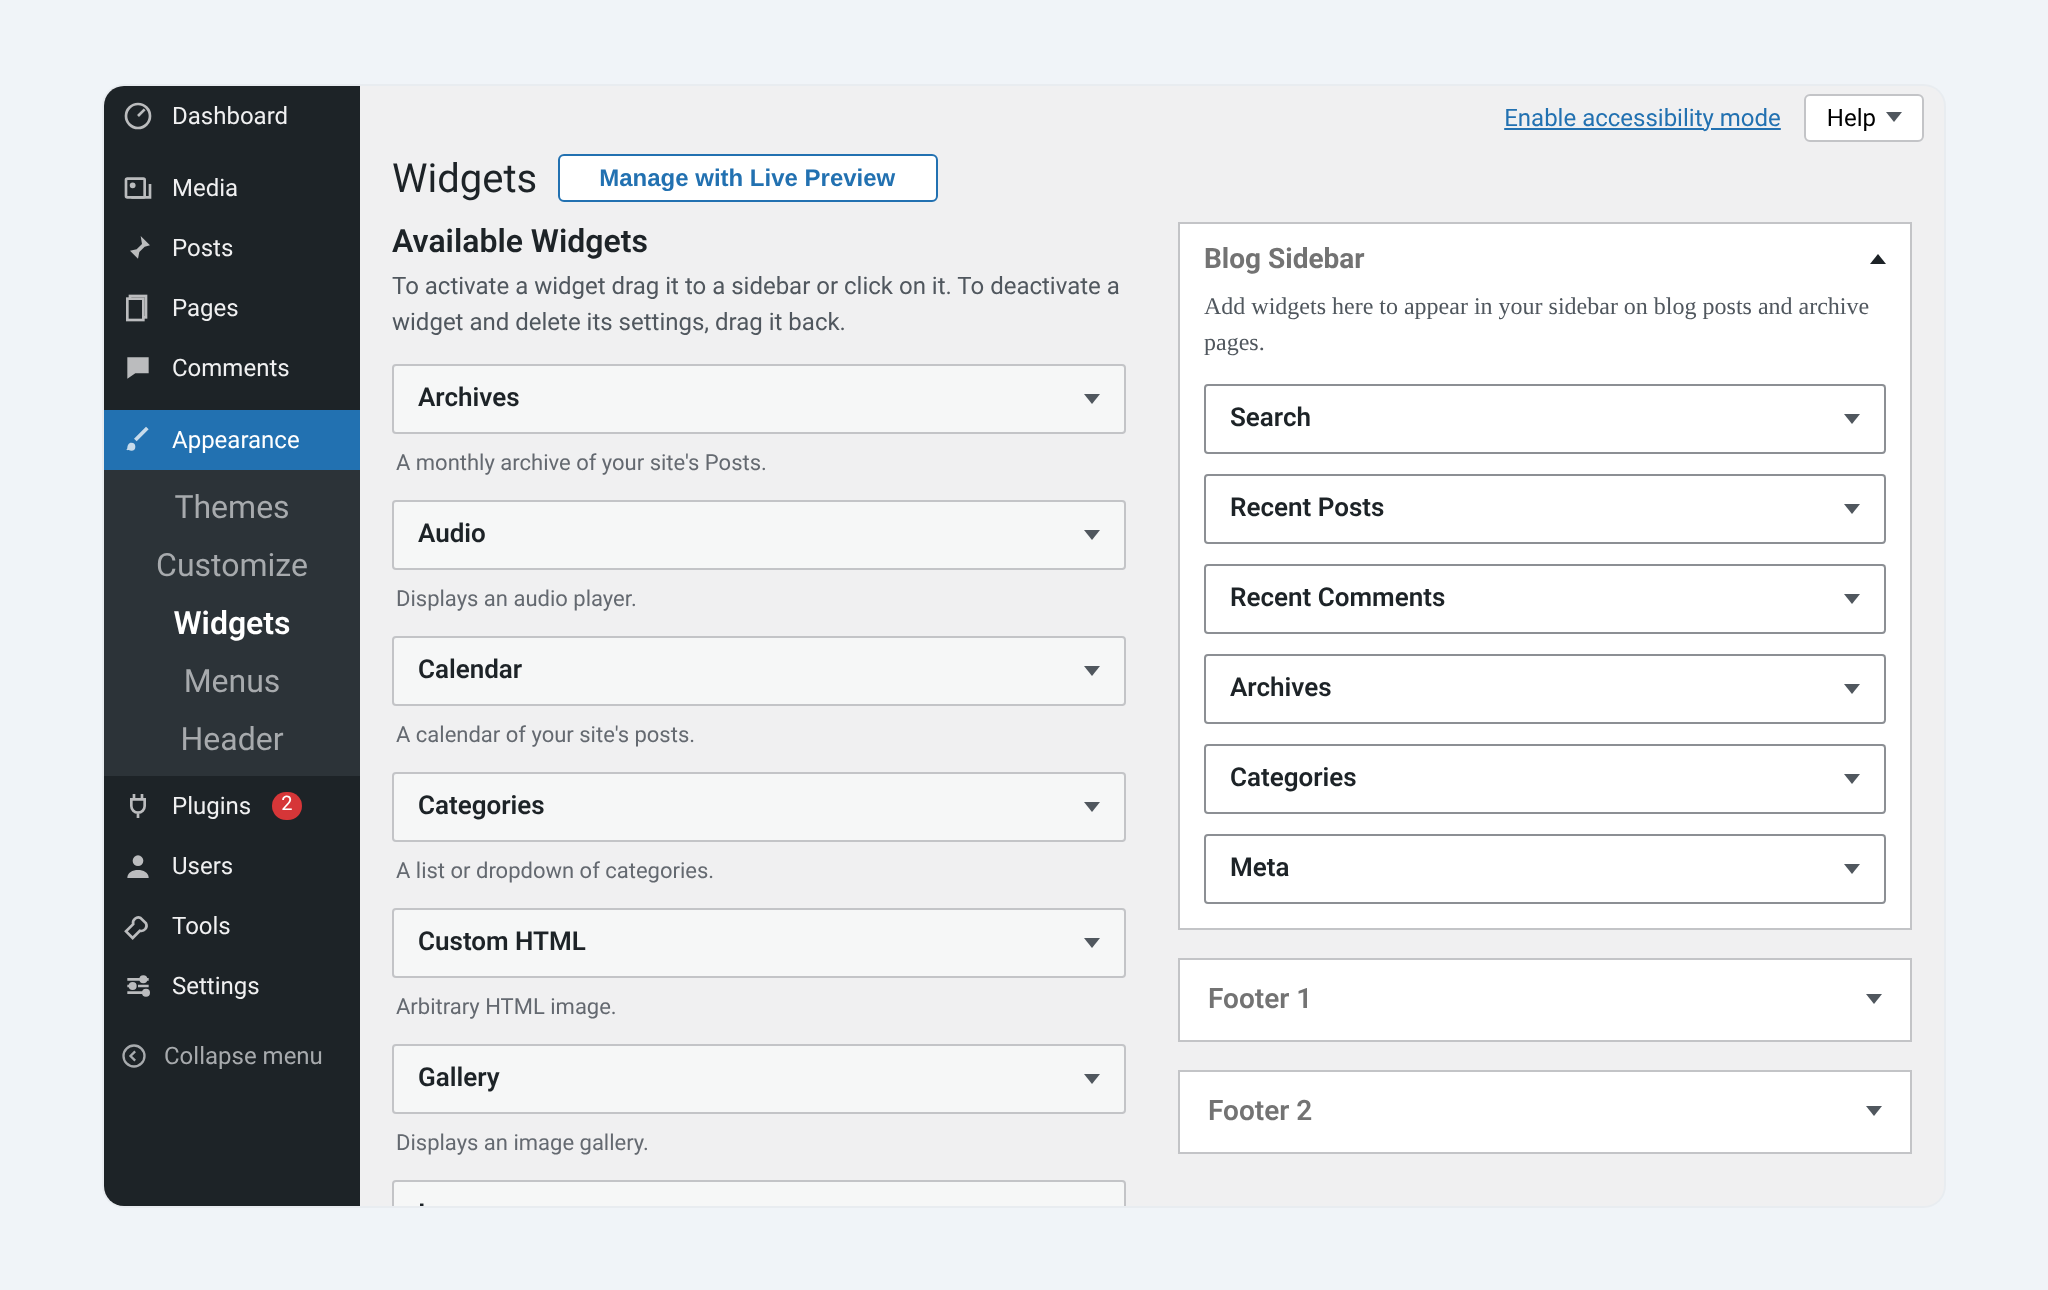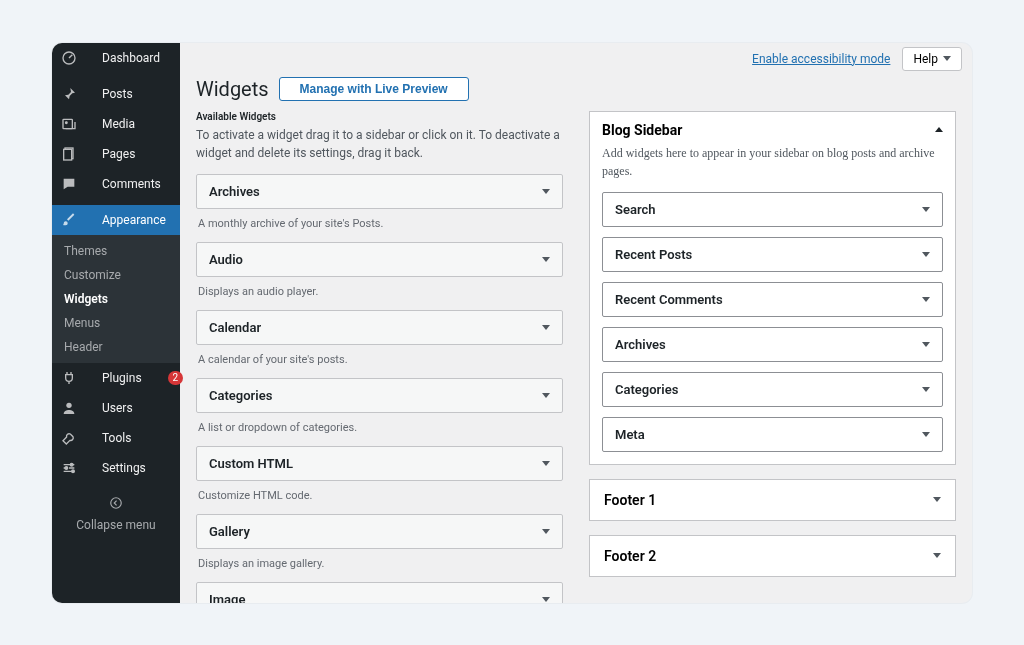--- a/index.html
+++ b/index.html
@@ -28,21 +28,21 @@
     font-size: 12px;
     position: relative;
     flex-shrink: 0;
   }
   .menu-item {
     display: flex;
     align-items: center;
     padding: 7px 8px;
     color: #f0f0f1;
     cursor: pointer;
-    gap: 24px;
+    gap: 8px;
   }
   .menu-item .icon-slot {
     width: 18px;
     display: flex;
     justify-content: center;
     align-items: center;
     opacity: 0.75;
     flex-shrink: 0;
   }
   .menu-item.spacer { height: 6px; padding:0; }
@@ -61,21 +61,22 @@
     border-right-color: #f0f0f1;
   }
   .submenu {
     background: #2c3338;
     padding: 4px 0;
   }
   .submenu-item {
     padding: 5px 12px;
     color: #a7aaad;
     cursor: pointer;
-    font-size: 12px;
+    font-size: 16px;
+    text-align: center;
   }
   .submenu-item.active {
     color: #fff;
     font-weight: 600;
   }
   .plugin-badge {
     background: #d63638;
     color: #fff;
     border-radius: 9px;
     font-size: 10px;
@@ -85,21 +86,20 @@
     display: inline-block;
   }
   .collapse {
     display: flex;
     align-items: center;
     gap: 8px;
     padding: 7px 8px;
     color: #a7aaad;
     font-size: 12px;
     cursor: pointer;
-    flex-direction: column;
   }
   .content {
     flex: 1;
     overflow-y: auto;
     position: relative;
   }
   .topbar {
     display: flex;
     justify-content: flex-end;
     align-items: center;
@@ -147,21 +147,21 @@
   .columns {
     display: flex;
     gap: 26px;
     padding: 0 16px 20px 16px;
   }
   .col {
     flex: 1;
     min-width: 0;
   }
   .section-title {
-    font-size: 10px;
+    font-size: 16px;
     font-weight: 600;
     color: #1d2327;
     margin-bottom: 4px;
   }
   .section-desc {
     font-size: 12px;
     color: #50575e;
     margin-bottom: 12px;
     line-height: 1.5;
   }
@@ -194,21 +194,21 @@
   }
   .area-head {
     display: flex;
     justify-content: space-between;
     align-items: center;
     cursor: pointer;
   }
   .area-title {
     font-size: 14px;
     font-weight: 700;
-    color: #000000;
+    color: #737373;
   }
   .area-title.collapsed { font-weight: 600; }
   .area-desc {
     font-size: 12px;
     color: #50575e;
     margin: 6px 0 12px 0;
     line-height: 1.5;
     font-family: Liberation Serif, serif;
   }
   .slot-widget {
@@ -259,37 +259,37 @@
             <path d="M12 12l5-5"></path>
           </svg>
       </span>
       <span>Dashboard</span>
     </div>
 
     <div class="menu-item spacer"></div>
 
     <div class="menu-item">
       <span class="icon-slot">
-        <svg width="16" height="16" viewBox="0 0 24 24" fill="currentColor">
-            <path d="M14 3l7 7-4 1-4 4-1 5-3-3-5 5 5-5-3-3 5-1 4-4z"></path>
-          </svg>
-      </span>
-      <span>Posts</span>
-    </div>
-
-    <div class="menu-item">
-      <span class="icon-slot">
         <svg width="16" height="16" viewBox="0 0 24 24" fill="none" stroke="currentColor" stroke-width="2">
             <rect x="3" y="5" width="14" height="14" rx="1"></rect>
             <path d="M9 12l2 2 4-4" stroke="none"></path>
             <circle cx="8" cy="10" r="1.2" fill="currentColor"></circle>
             <path d="M21 9v10H7"></path>
           </svg>
       </span>
       <span>Media</span>
+    </div>
+
+    <div class="menu-item">
+      <span class="icon-slot">
+        <svg width="16" height="16" viewBox="0 0 24 24" fill="currentColor">
+            <path d="M14 3l7 7-4 1-4 4-1 5-3-3-5 5 5-5-3-3 5-1 4-4z"></path>
+          </svg>
+      </span>
+      <span>Posts</span>
     </div>
 
     <div class="menu-item">
       <span class="icon-slot">
         <svg width="16" height="16" viewBox="0 0 24 24" fill="none" stroke="currentColor" stroke-width="2">
             <rect x="6" y="3" width="12" height="16"></rect>
             <rect x="4" y="5" width="12" height="16" fill="#1d2327"></rect>
           </svg>
       </span>
       <span>Pages</span>
@@ -416,21 +416,21 @@
             <div class="widget-desc">A calendar of your site's posts.</div>
             <div class="widget-box">
               <span class="widget-title">Categories</span>
               <span class="tri-down"></span>
             </div>
             <div class="widget-desc">A list or dropdown of categories.</div>
             <div class="widget-box">
               <span class="widget-title">Custom HTML</span>
               <span class="tri-down"></span>
             </div>
-            <div class="widget-desc">Customize HTML code.</div>
+            <div class="widget-desc">Arbitrary HTML image.</div>
             <div class="widget-box">
               <span class="widget-title">Gallery</span>
               <span class="tri-down"></span>
             </div>
             <div class="widget-desc">Displays an image gallery.</div>
             <div class="widget-box">
               <span class="widget-title">Image</span>
               <span class="tri-down"></span>
             </div>
           </div>

